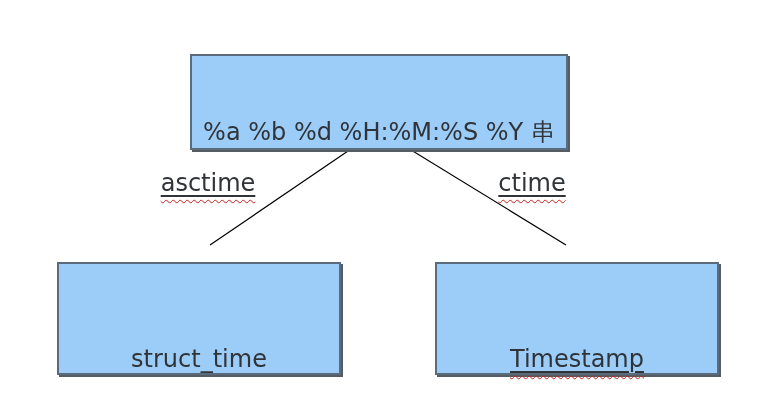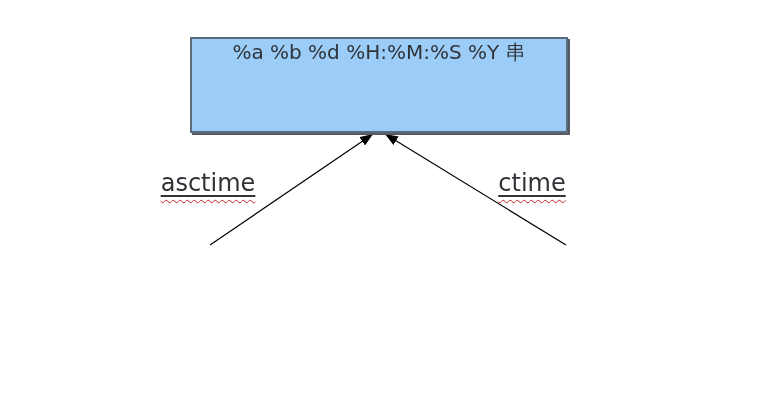--- a/index.html
+++ b/index.html
@@ -22,25 +22,26 @@
     width: 771px;
     height: 412px;
   }
   .node {
     position: absolute;
     box-sizing: border-box;
     background: var(--node-fill, #9cccf8);
     border: 2px solid var(--node-border, #5a6b7c);
     box-shadow: 2px 2px 0 var(--node-shadow, #555c63);
     display: flex;
-    align-items: flex-start;
+    align-items: flex-end;
     justify-content: center;
-    font-size: 20px;
+    font-size: 24px;
     color: var(--text, #303438);
     white-space: nowrap;
+    margin-top: 17px;
   }
   .node-format-string { left: 190px; top: 37px;  width: 378px; height: 96px; }
   .node-struct-time   { left: 57px;  top: 245px; width: 284px; height: 113px; }
   .node-timestamp     { left: 435px; top: 245px; width: 284px; height: 113px; }
 
   .edge-label {
     position: absolute;
     transform: translateX(-50%);
     font-size: 24px;
     color: var(--text, #303438);
@@ -77,21 +78,29 @@
       </marker>
     </defs>
     <line x1="210" y1="245" x2="373" y2="134" stroke-width="1.2" marker-end="url(#arrowhead)" stroke="#000000"></line>
     <line x1="566" y1="245" x2="385" y2="134" stroke-width="1.2" marker-end="url(#arrowhead)" stroke="#000000"></line>
   </svg>
 
   <div class="node node-format-string">
     <span>%a %b %d %H:%M:%S %Y 串</span>
   </div>
 
+  <div class="node node-struct-time">
+    <span>struct_time</span>
+  </div>
 
+  <div class="node node-timestamp">
+    <span class="squiggle">
+      <span class="solid-underline">Timestamp</span>
+    </span>
+  </div>
 
   <div class="edge-label edge-label-ctime">
     <span class="squiggle">
       <span class="solid-underline">ctime</span>
     </span>
   </div>
 
   <div class="edge-label edge-label-asctime">
     <span class="squiggle">
       <span class="solid-underline">asctime</span>

